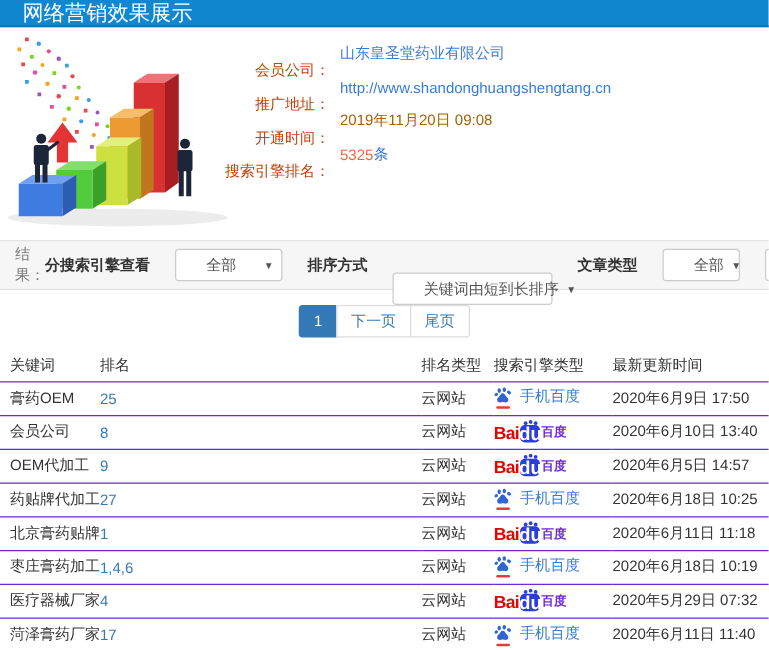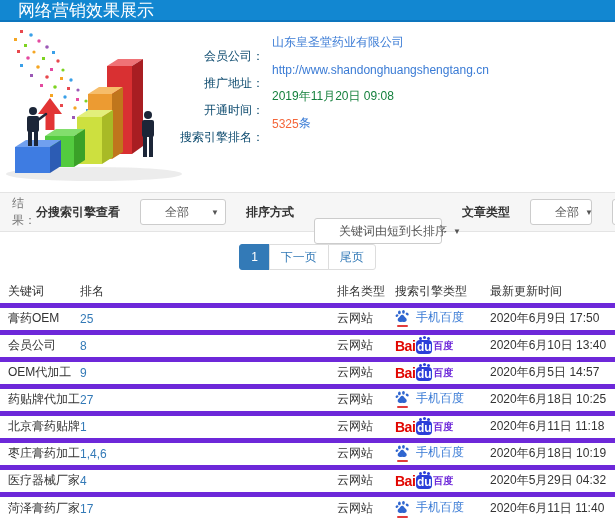--- a/index.html
+++ b/index.html
@@ -7,24 +7,24 @@
   body { font-family:"Liberation Sans","DejaVu Sans",sans-serif; font-size:12px; color:#333; background:#fff; }
 
   
   .topbar { height:22px; background:#1287d1; border-bottom:2px solid #0d76be; color:#fff; line-height:21px; padding-left:18px; font-size:17px; }
 
   
   .info { position:relative; height:170px; background:#fff; }
   .illus { position:absolute; left:2px; top:2px; }
   .info-fields { position:absolute; left:178px; top:7px; }
   .info-row { display:flex; align-items:center; height:27px; }
-  .info-label { width:86px; text-align:right; color:#0c4a6e;margin-top:28px; }
+  .info-label { width:86px; text-align:right; color:#c2410c;margin-top:28px; }
   .info-value { margin-left:8px; }
   .v-link { color:#3a7bd5; text-decoration:none; cursor:pointer; }
-  .v-text { color:#15803d; }
+  .v-text { color:#a16207; }
   .v-num { color:#f4663a; margin-left:8px; }
   .v-suffix { color:#3a7bd5; }
 
   
   .filter-bar { height:40px; background:#f6f6f6; border-top:1px solid #e4e4e4; border-bottom:1px solid #e4e4e4; display:flex; align-items:center; padding-left:12px;justify-content:space-between; }
   .result-label { color:#777; }
   .filter-right { margin-left:auto; display:flex; align-items:center; gap:20px; }
   .f-label { font-weight:bold; color:#333; white-space:nowrap; }
   .select { height:26px; background:#fff; border:1px solid #ccc; border-radius:3px; display:flex; align-items:center; justify-content:space-between; padding:0 6px 0 24px; color:#555; cursor:pointer; white-space:nowrap; }
   .select .arrow { font-size:8px; color:#555; margin-left:6px; }
@@ -38,36 +38,36 @@
   .page-btn { height:26px; line-height:24px; padding:0 11px; border:1px solid #ddd; background:#fff; color:#337ab7; text-decoration:none; margin-left:-1px; cursor:pointer; }
   .page-btn:first-child { border-radius:3px 0 0 3px; margin-left:0; }
   .page-btn:last-child { border-radius:0 3px 3px 0; }
   .page-btn.active { background:#337ab7; border-color:#337ab7; color:#fff; }
 
   
   table { width:100%; border-collapse:collapse; table-layout:fixed; }
   th,td { text-align:left; font-weight:normal; overflow:hidden; white-space:nowrap; }
   thead th { font-weight:normal; color:#333; height:25px; }
   tbody td { height:27px; color:#333; }
-  tbody tr { border-top:5px solid #6d28d9;padding-left:20px; }
+  tbody tr { border-top:1px solid #6d28d9;padding-left:20px; }
   .c-kw { width:80px; padding-left:8px; }
   .c-rank { width:257px; }
   .c-rt { width:58px; }
   .c-eng { width:95px; }
   .c-upd { width:auto; }
   td.c-rank { color:#337ab7; cursor:pointer; }
 
   
   .engine-mobile { display:inline-flex; align-items:center; gap:5px; color:#3a7bd5; }
   .mpaw { position:relative; width:16px; height:16px; }
   .mpaw svg { display:block; }
   .red-bar { position:absolute; left:2px; right:3px; bottom:-2px; height:2px; background:#e23b3b; border-radius:1px; }
   .engine-pc { display:inline-flex; align-items:center; font-weight:bold; }
   .bai { color:#e10601; font-size:14px; letter-spacing:-0.5px; }
-  .du-badge { position:relative; width:16px; height:14px; background:#2b3ed9; border-radius:4px; color:#fff; font-size:12px; font-weight:bold; display:flex; align-items:center; justify-content:center; margin:3px 1px 0; }
+  .du-badge { position:relative; width:16px; height:14px; background:#2b3ed9; border-radius:4px; color:#fff; font-size:15px; font-weight:bold; display:flex; align-items:center; justify-content:center; margin:3px 1px 0; }
   .du-dots { position:absolute; top:-3px; left:3px; width:3px; height:3px; border-radius:50%; background:#2b3ed9; box-shadow:4px -1px 0 #2b3ed9, 8px 0 0 #2b3ed9; }
   .bdcn { color:#6d28d9; font-size:10px; }
 </style>
 </head>
 <body>
 
 <div class="topbar">
   <span>网络营销效果展示</span>
 </div>
 
@@ -342,21 +342,21 @@
     <td class="c-eng">
   <span class="engine-pc">
     <span class="bai">Bai</span>
     <span class="du-badge">
       <span class="du-dots"></span>
       <span>du</span>
     </span>
     <span class="bdcn">百度</span>
   </span>
 </td>
-    <td class="c-upd">2020年5月29日 04:32</td>
+    <td class="c-upd">2020年5月29日 07:32</td>
   </tr>
 
   <tr>
     <td class="c-kw">菏泽膏药厂家</td>
     <td class="c-rank">17</td>
     <td class="c-rt">云网站</td>
     <td class="c-eng">
   <span class="engine-mobile">
     <span class="mpaw">
       <svg width="15" height="15" viewBox="0 0 24 24">

